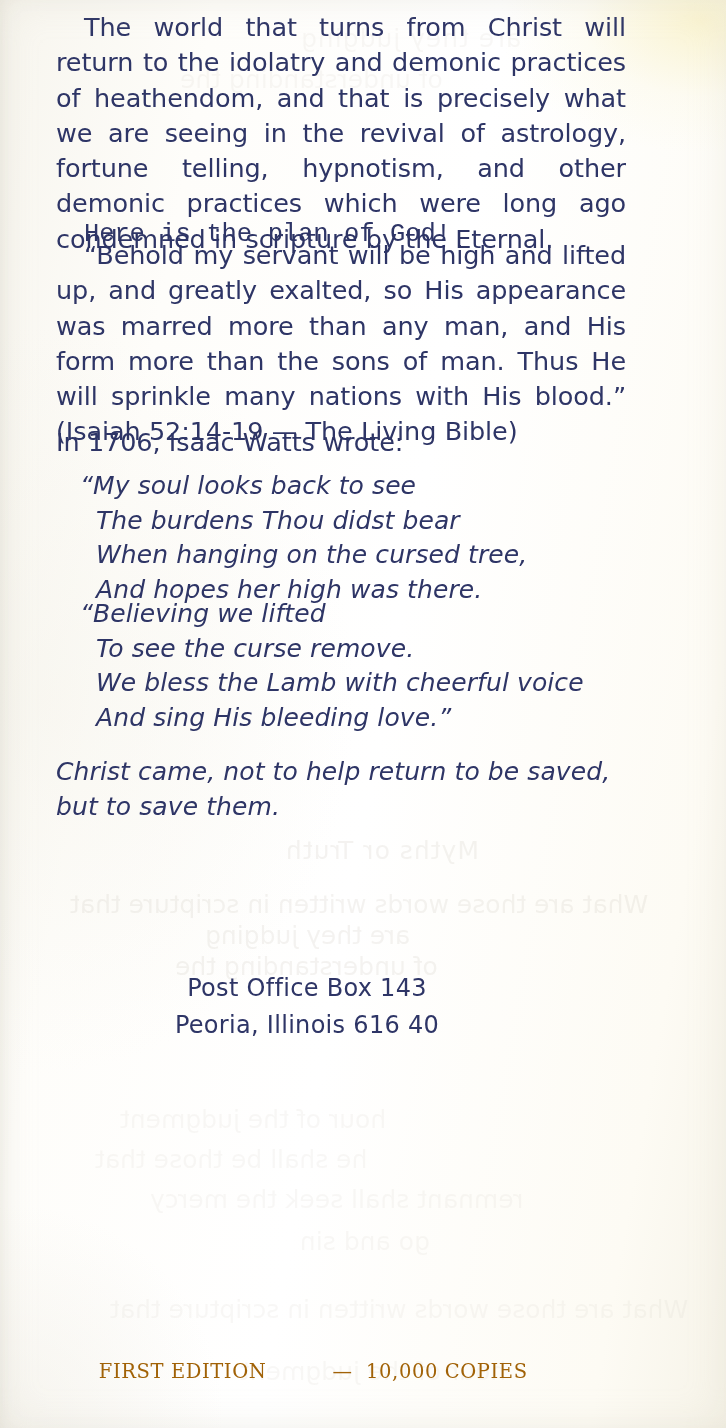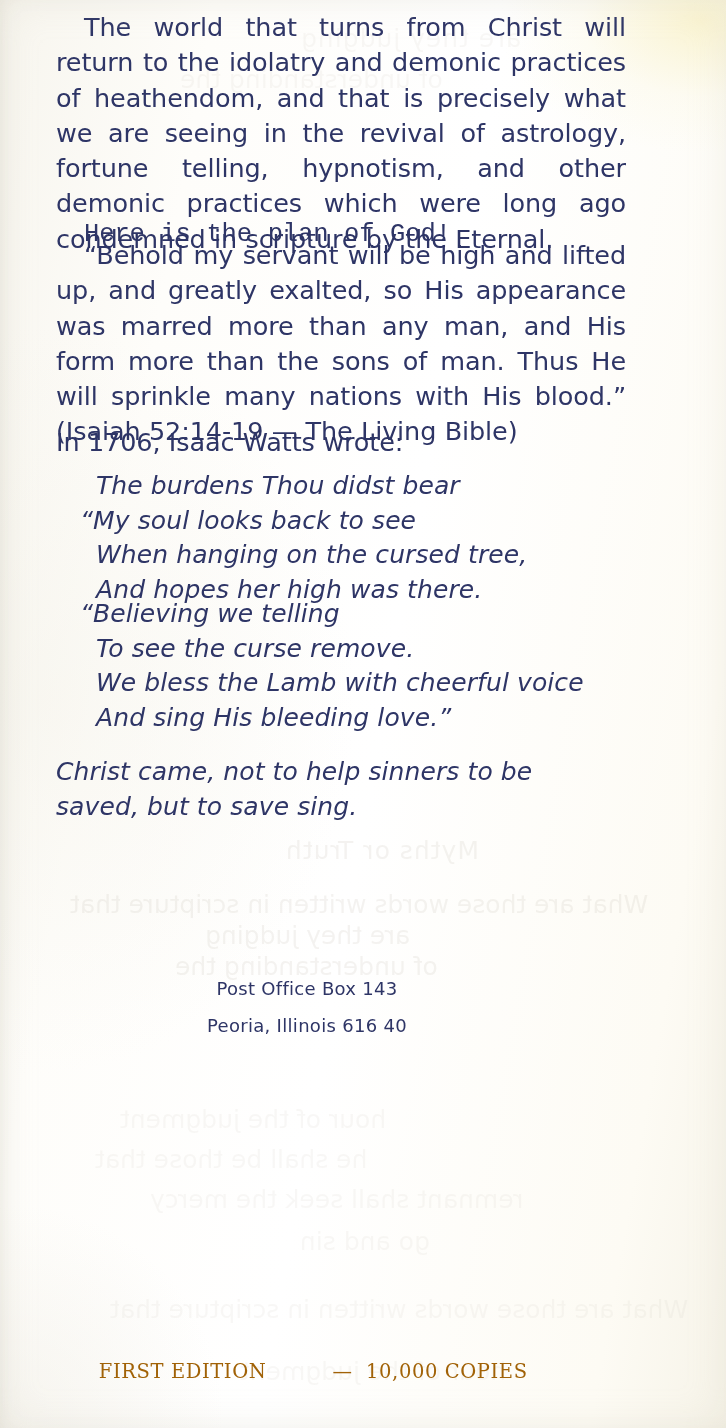--- a/index.html
+++ b/index.html
@@ -117,21 +117,21 @@
     line-height: 34.5px;
     letter-spacing: 0.1px;
   }
 
   
   .address {
     position: absolute;
     left: 0;
     width: 614px;
     text-align: center;
-    font-size: 18px;
+    font-size: 24px;
     line-height: 37px;
     letter-spacing: 0.3px;
   }
 
   
   #footer {
     position: absolute;
     left: 58px;
     bottom: 22px;
     font-family: "DejaVu Serif", serif;
@@ -179,35 +179,35 @@
 
     <div class="body-col" style="top:238px;">
       <p class="para last-line-left">“Behold my servant will be high and lifted up, and greatly exalted, so His appearance was marred more than any man, and His form more than the sons of man. Thus He will sprinkle many nations with His blood.” (Isaiah 52:14-19 — The Living Bible)</p>
     </div>
 
     <div class="body-col" style="top:425px;">
       <p class="para noindent">In 1706, Isaac Watts wrote:</p>
     </div>
 
     <div class="body-col verse" style="top:469px;">
+      <span class="vline">“My soul looks back to see</span>
       <span class="vline cont">The burdens Thou didst bear</span>
-      <span class="vline">“My soul looks back to see</span>
       <span class="vline cont">When hanging on the cursed tree,</span>
       <span class="vline cont">And hopes her high was there.</span>
     </div>
 
     <div class="body-col verse" style="top:597px;">
-      <span class="vline">“Believing we telling</span>
+      <span class="vline">“Believing we lifted</span>
       <span class="vline cont">To see the curse remove.</span>
       <span class="vline cont">We bless the Lamb with cheerful voice</span>
       <span class="vline cont">And sing His bleeding love.”</span>
     </div>
 
     <div class="body-col closing" style="top:755px; width:560px;">
-      <span>Christ came, not to help sinners to be saved, but to save sing.</span>
+      <span>Christ came, not to help return to be saved, but to save them.</span>
     </div>
 
     <div class="address" style="top:970px;">
       <div>Post Office Box 143</div>
       <div>Peoria, Illinois 616 40</div>
     </div>
 
     <div id="footer">
       <span>FIRST EDITION</span><span class="gap"></span><span>—  10,000 COPIES</span>
     </div>

